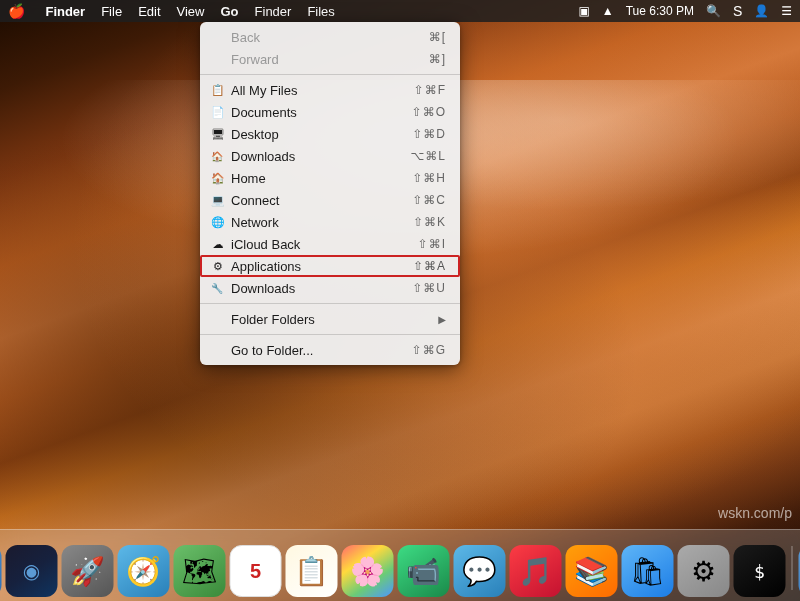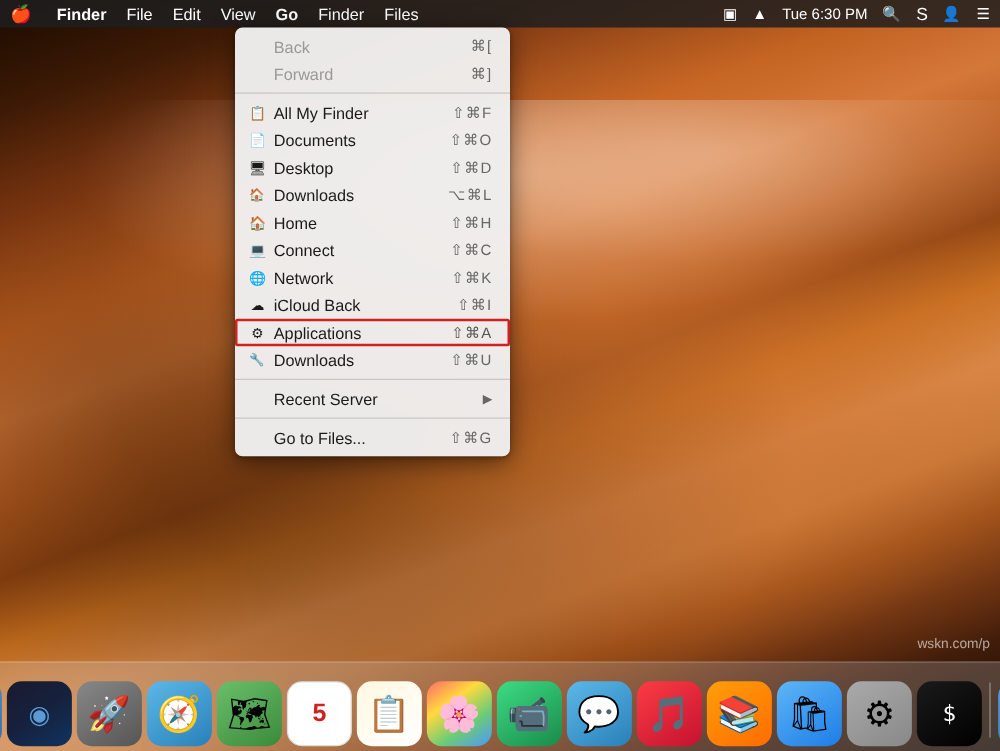--- a/index.html
+++ b/index.html
@@ -102,22 +102,22 @@
       align-items: center;
       gap: 12px;
       font-size: 12px;
       color: white;
     }
 
     
     .dropdown-menu {
       position: absolute;
       top: 22px;
-      left: 188px;
-      width: 220px;
+      left: 200px;
+      width: 260px;
       background: rgba(240, 240, 240, 0.97);
       border-radius: 6px;
       box-shadow: 0 4px 20px rgba(0,0,0,0.5), 0 1px 4px rgba(0,0,0,0.3);
       z-index: 200;
       padding: 4px 0;
       font-size: 13px;
       color: #1a1a1a;
     }
 
     .menu-item {
@@ -237,21 +237,21 @@
       background: rgba(255,255,255,0.4);
       margin: 0 2px;
       align-self: center;
     }
 
     
     .watermark {
       position: absolute;
       bottom: 80px;
       right: 8px;
-      font-size: 11px;
+      font-size: 14px;
       color: rgba(255,255,255,0.6);
       z-index: 60;
     }
   </style>
 </head>
 <body>
 
 <div class="desktop">
 
   <div class="menubar">
@@ -293,21 +293,21 @@
       </div>
       <span class="menu-shortcut">⌘]</span>
     </div>
 
 
     <div class="menu-separator"></div>
 
     <div class="menu-item">
       <div class="menu-item-left">
         <span class="menu-icon" style="font-size:11px;">📋</span>
-        <span class="menu-label">All My Finder</span>
+        <span class="menu-label">All My Files</span>
       </div>
       <span class="menu-shortcut">⇧⌘F</span>
     </div>
 
     <div class="menu-item">
       <div class="menu-item-left">
         <span class="menu-icon" style="font-size:11px;">📄</span>
         <span class="menu-label">Documents</span>
       </div>
       <span class="menu-shortcut">⇧⌘O</span>
@@ -375,30 +375,30 @@
         <span class="menu-label">Downloads</span>
       </div>
       <span class="menu-shortcut">⇧⌘U</span>
     </div>
 
     <div class="menu-separator"></div>
 
     <div class="menu-item has-submenu">
       <div class="menu-item-left">
         <span class="menu-icon"></span>
-        <span class="menu-label">Recent Server</span>
+        <span class="menu-label">Folder Folders</span>
       </div>
     </div>
 
     <div class="menu-separator"></div>
 
     <div class="menu-item">
       <div class="menu-item-left">
         <span class="menu-icon"></span>
-        <span class="menu-label">Go to Files...</span>
+        <span class="menu-label">Go to Folder...</span>
       </div>
       <span class="menu-shortcut">⇧⌘G</span>
     </div>
 
 
   </div>
 
   <div class="dock">
     <div class="dock-item finder">
       

